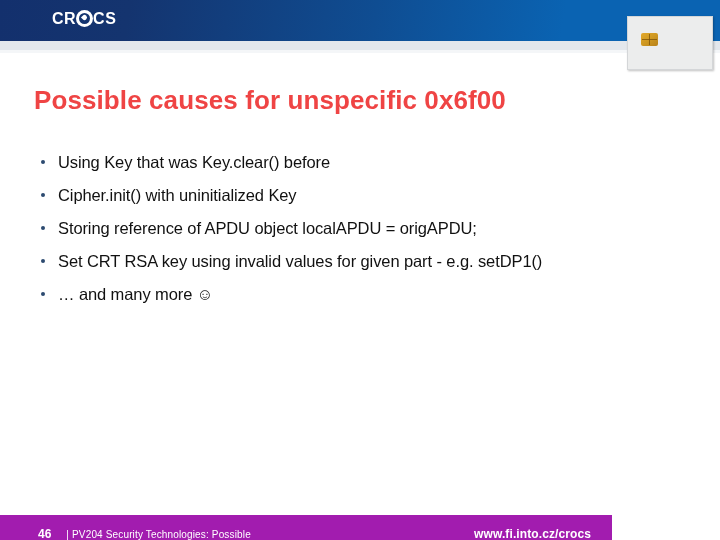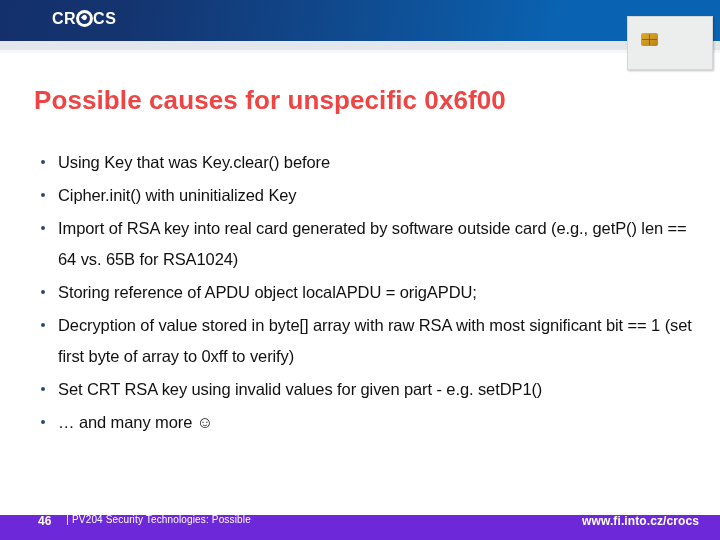--- a/index.html
+++ b/index.html
@@ -175,25 +175,25 @@
     line-height: 31px;
     color: #111111;
     letter-spacing: -0.1px;
   }
 
   
   .footer-bar {
     position: absolute;
     left: 0;
     top: 515px;
-    width: 720px;
+    width: 612px;
     height: 25px;
-    background: #6d28d9;
+    background: #a21caf;
     display: flex;
-    align-items: flex-start;
+    align-items: flex-end;
   }
   .footer-page {
     color: #ffffff;
     font-size: 12px;
     font-weight: bold;
     margin-left: 38px;
     line-height: 1;
   }
   .footer-label {
     color: #ffffff;
@@ -242,34 +242,26 @@
     <div class="bullet-dot"><span></span></div>
     <div class="bullet-text">Using Key that was Key.clear() before</div>
   </div>
 
 
   <div class="bullet-row">
     <div class="bullet-dot"><span></span></div>
     <div class="bullet-text">Cipher.init() with uninitialized Key</div>
   </div>
 
-  <div class="bullet-row">
-    <div class="bullet-dot"><span></span></div>
-    <div class="bullet-text">Import of RSA key into real card generated by software outside card (e.g., getP() len == 64 vs. 65B for RSA1024)</div>
-  </div>
 
   <div class="bullet-row">
     <div class="bullet-dot"><span></span></div>
     <div class="bullet-text">Storing reference of APDU object localAPDU = origAPDU;</div>
   </div>
 
-  <div class="bullet-row">
-    <div class="bullet-dot"><span></span></div>
-    <div class="bullet-text">Decryption of value stored in byte[] array with raw RSA with most significant bit == 1 (set first byte of array to 0xff to verify)</div>
-  </div>
 
   <div class="bullet-row">
     <div class="bullet-dot"><span></span></div>
     <div class="bullet-text">Set CRT RSA key using invalid values for given part - e.g. setDP1()</div>
   </div>
 
   <div class="bullet-row">
     <div class="bullet-dot"><span></span></div>
     <div class="bullet-text">… and many more ☺</div>
   </div>

